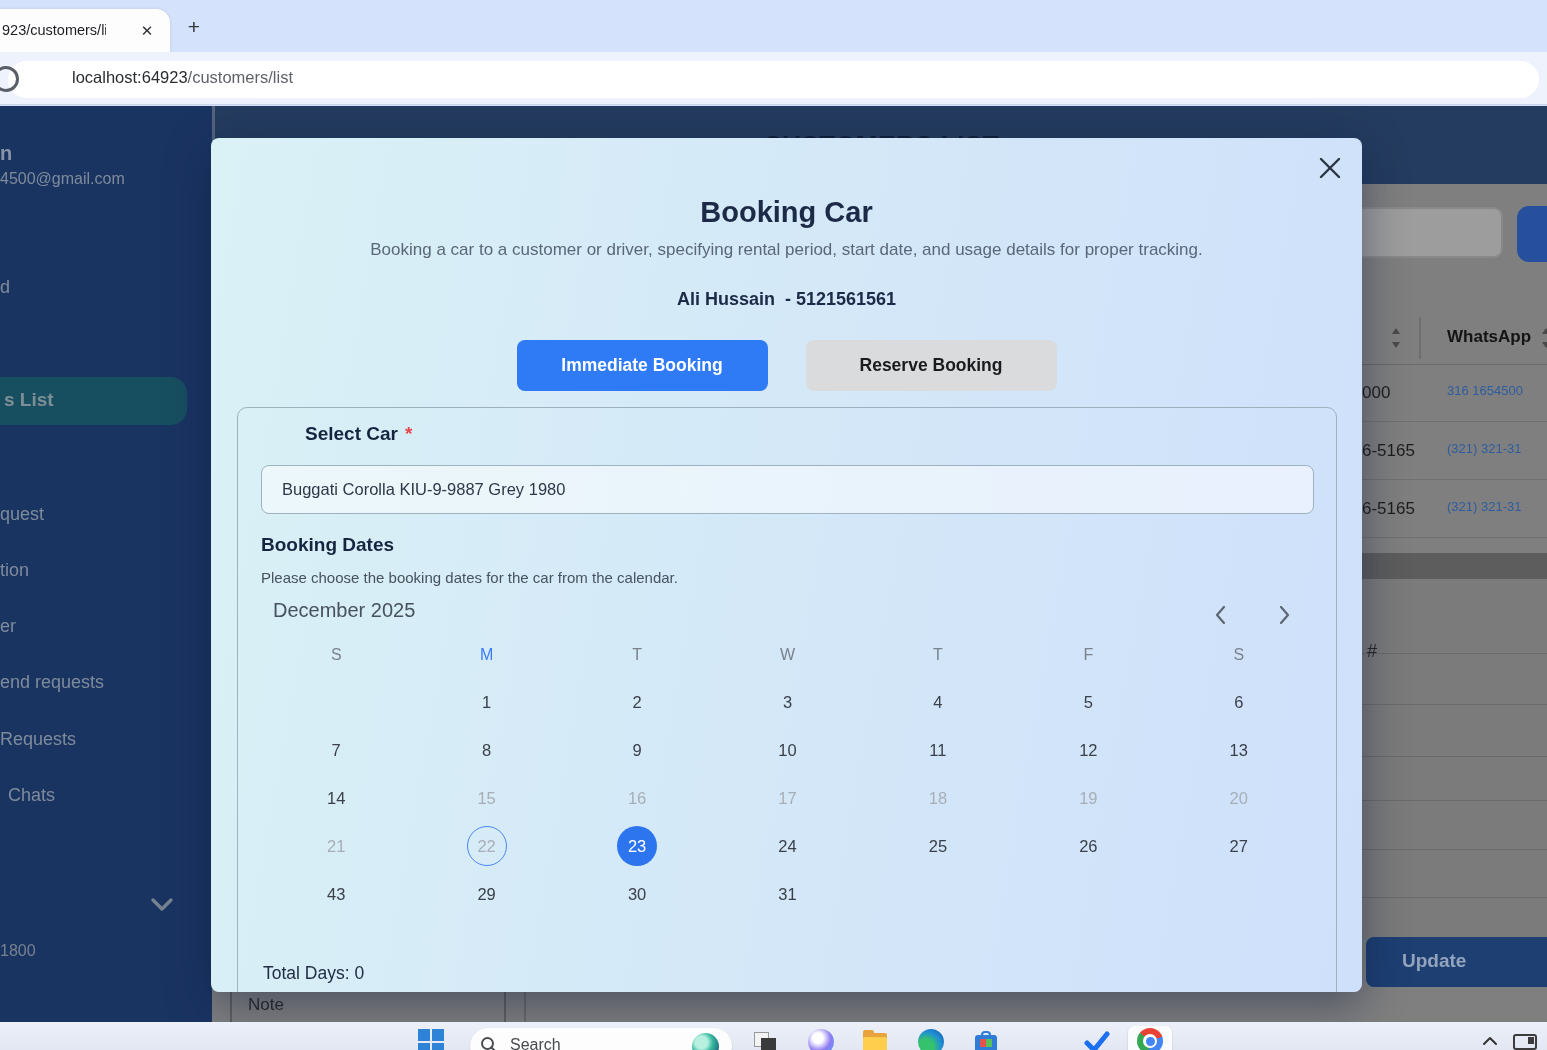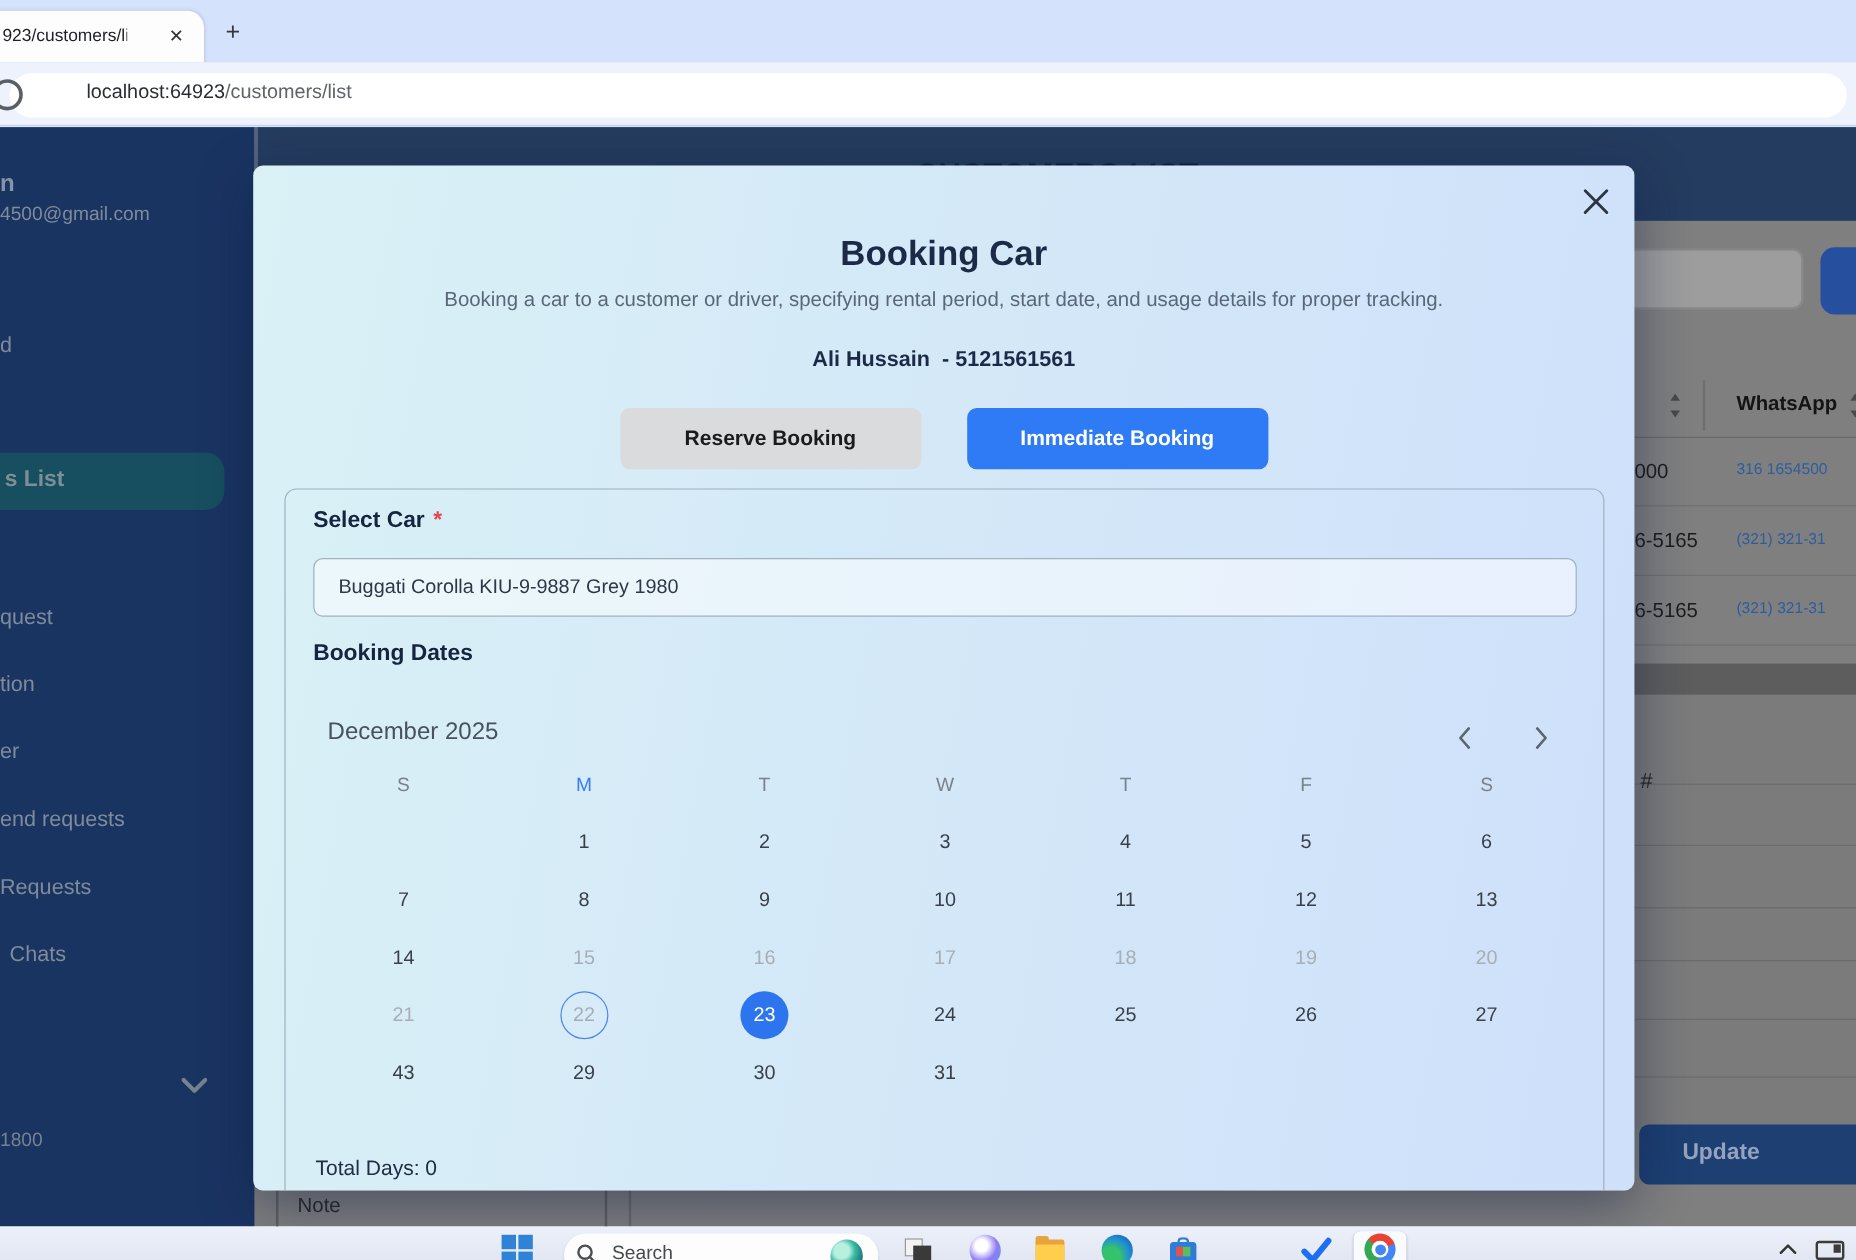--- a/index.html
+++ b/index.html
@@ -227,30 +227,31 @@
       <svg width="28" height="28" viewBox="0 0 28 28">
           <line x1="5" y1="5" x2="23" y2="23" stroke="#2b3642" stroke-width="2.4" stroke-linecap="round"></line>
           <line x1="23" y1="5" x2="5" y2="23" stroke="#2b3642" stroke-width="2.4" stroke-linecap="round"></line>
         </svg>
     </div>
     <div class="m-title">Booking Car</div>
     <div class="m-sub">Booking a car to a customer or driver, specifying rental period, start date, and usage details for proper tracking.</div>
     <div class="m-cust">Ali Hussain  - 5121561561</div>
 
     <div class="m-btnrow">
+      <button class="btn btn-immediate">Immediate Booking</button>
       <button class="btn btn-reserve">Reserve Booking</button>
-      <button class="btn btn-immediate">Immediate Booking</button>
     </div>
 
     <div class="panel">
-      <div class="p-label" style="top:15px;">
+      <div class="p-label" style="top:15px;margin-left:44px;">
         <span>Select Car</span><span class="p-req">*</span>
       </div>
       <input class="car-input" value="Buggati Corolla KIU-9-9887 Grey 1980" style="">
       <div class="p-label" style="top:126px;">Booking Dates</div>
+      <div class="p-hint">Please choose the booking dates for the car from the calendar.</div>
 
       <div class="cal-month">December 2025</div>
       <div class="cal-nav cal-prev">
         <svg width="26" height="26" viewBox="0 0 26 26">
             <polyline points="16,5 9,13 16,21" fill="none" stroke="#5c6670" stroke-width="2.2" stroke-linecap="round" stroke-linejoin="round"></polyline>
           </svg>
       </div>
       <div class="cal-nav cal-next">
         <svg width="26" height="26" viewBox="0 0 26 26">
             <polyline points="10,5 17,13 10,21" fill="none" stroke="#5c6670" stroke-width="2.2" stroke-linecap="round" stroke-linejoin="round"></polyline>

